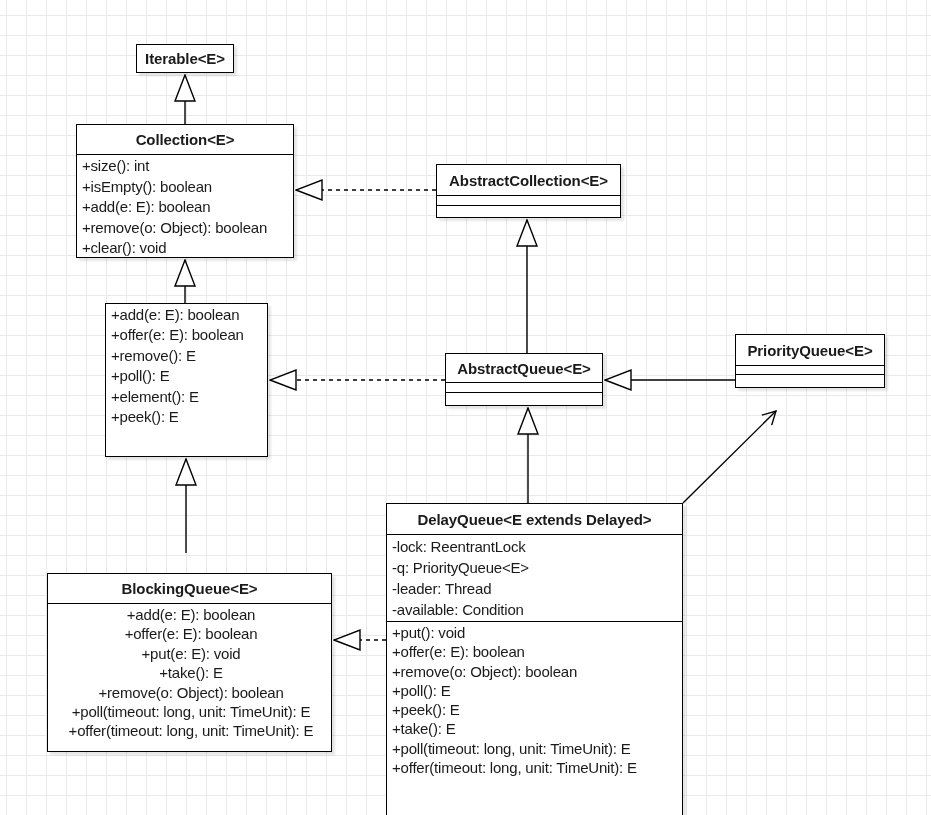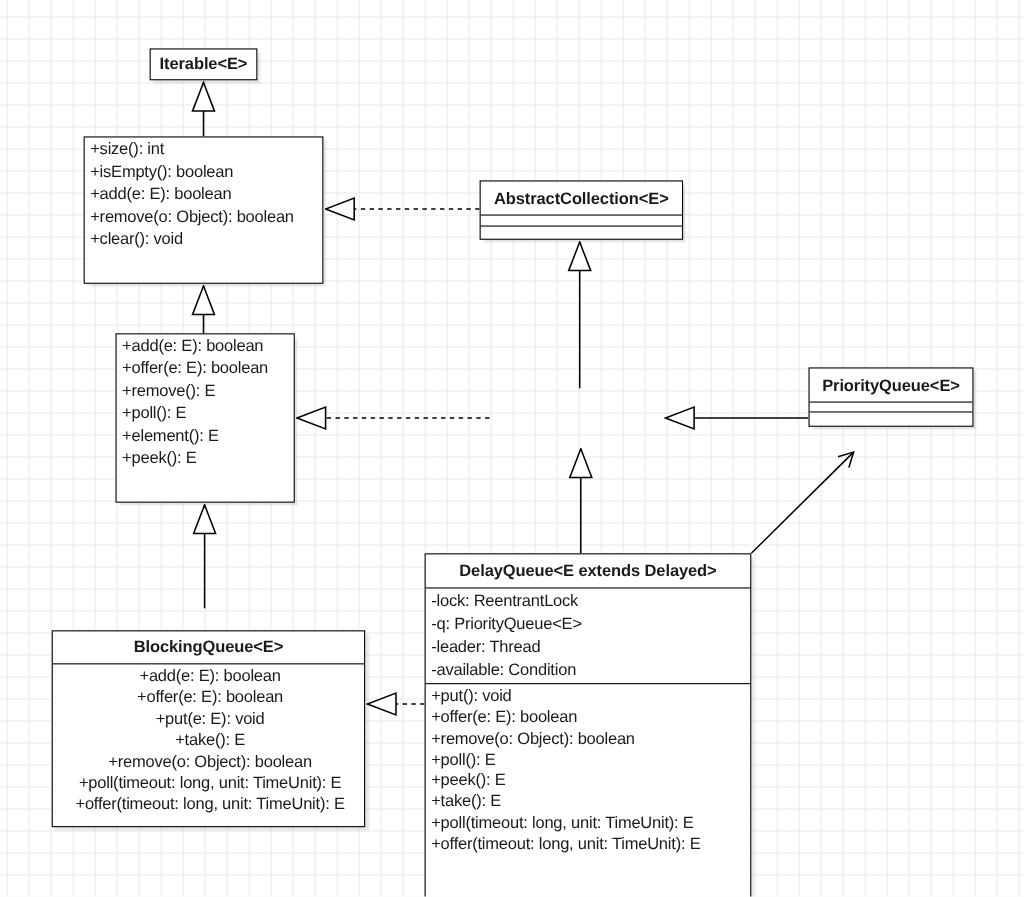--- a/index.html
+++ b/index.html
@@ -83,20 +83,21 @@
     <path d="M528,503 L528,408" stroke="#000000" stroke-width="1.4" fill="none" marker-end="url(#tri)"></path>
     <path d="M386,640 L334,640" stroke="#000000" stroke-width="1.4" fill="none" stroke-dasharray="4 4" marker-end="url(#tri)"></path>
     <path d="M683,503 L776,411" stroke="#000000" stroke-width="1.4" fill="none" marker-end="url(#openarrow)"></path>
   </svg>
 
   <div class="uml-class" style="left:136px; top:44px; width:98px; height:29px;">
     <div class="uml-title solo">Iterable&lt;E&gt;</div>
   </div>
 
   <div class="uml-class" style="left:76px; top:124px; width:218px; height:134px;">
+    <div class="uml-title" style="height:30px;">Collection&lt;E&gt;</div>
     <div class="uml-members grow" style="line-height:20.5px;">
         <div>+size(): int</div>
         <div>+isEmpty(): boolean</div>
         <div>+add(e: E): boolean</div>
         <div>+remove(o: Object): boolean</div>
         <div>+clear(): void</div>
       </div>
   </div>
 
   <div class="uml-class" style="left:436px; top:164px; width:185px; height:54px;">
@@ -109,20 +110,25 @@
     <div class="uml-members grow" style="line-height:20.4px;">
         <div>+add(e: E): boolean</div>
         <div>+offer(e: E): boolean</div>
         <div>+remove(): E</div>
         <div>+poll(): E</div>
         <div>+element(): E</div>
         <div>+peek(): E</div>
       </div>
   </div>
 
+  <div class="uml-class" style="left:445px; top:353px; width:158px; height:53px;">
+    <div class="uml-title" style="height:29px;">AbstractQueue&lt;E&gt;</div>
+    <div class="uml-empty" style="height:9px;"></div>
+    <div class="uml-empty grow"></div>
+  </div>
 
   <div class="uml-class" style="left:735px; top:334px; width:150px; height:54px;">
     <div class="uml-title" style="height:31px;">PriorityQueue&lt;E&gt;</div>
     <div class="uml-empty" style="height:8px;"></div>
     <div class="uml-empty grow"></div>
   </div>
 
   <div class="uml-class" style="left:47px; top:573px; width:285px; height:179px;text-align:center;">
     <div class="uml-title" style="height:30px;">BlockingQueue&lt;E&gt;</div>
     <div class="uml-members grow" style="line-height:19.4px;">

